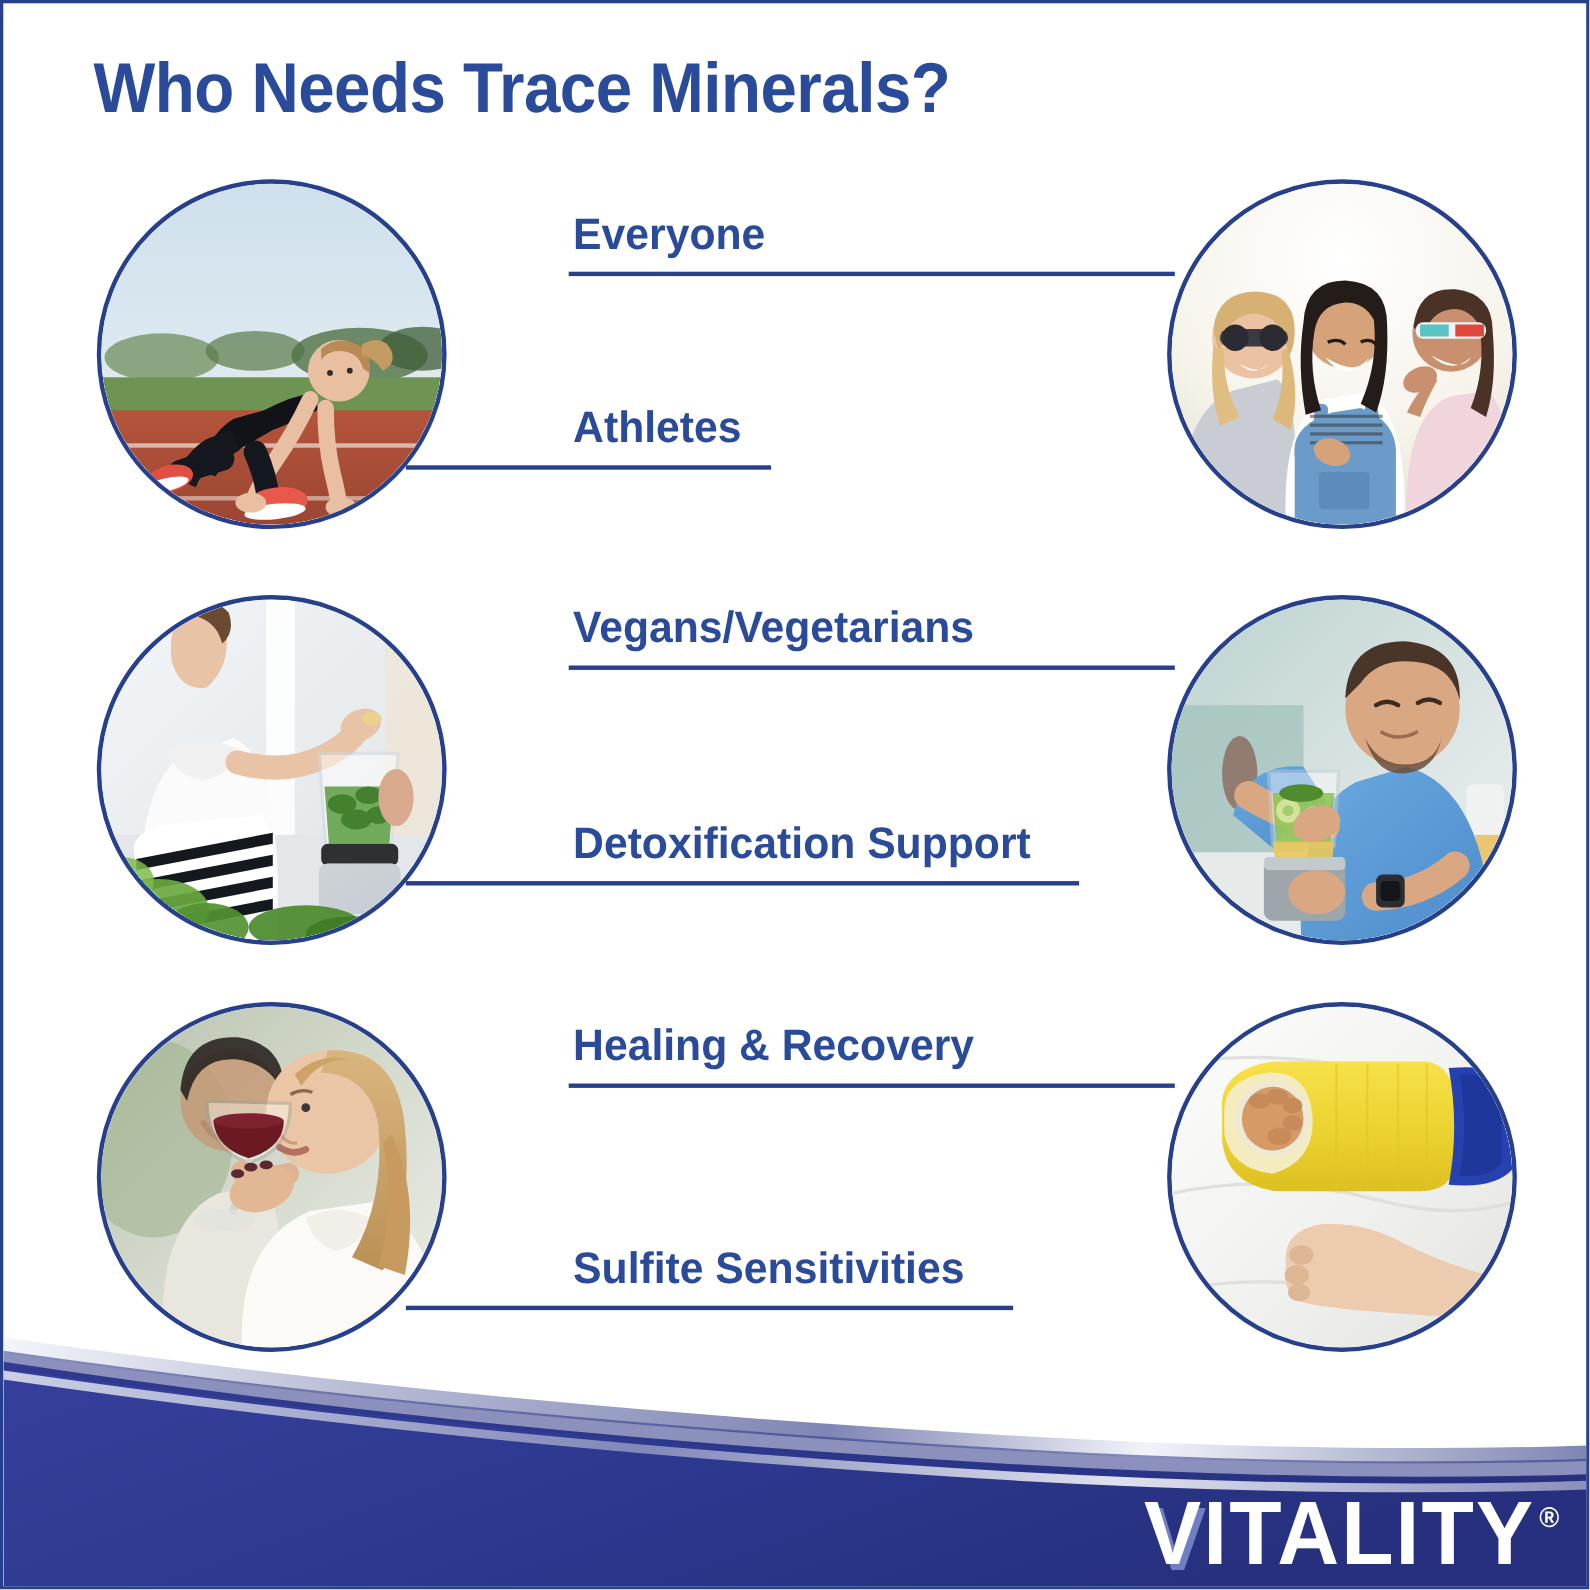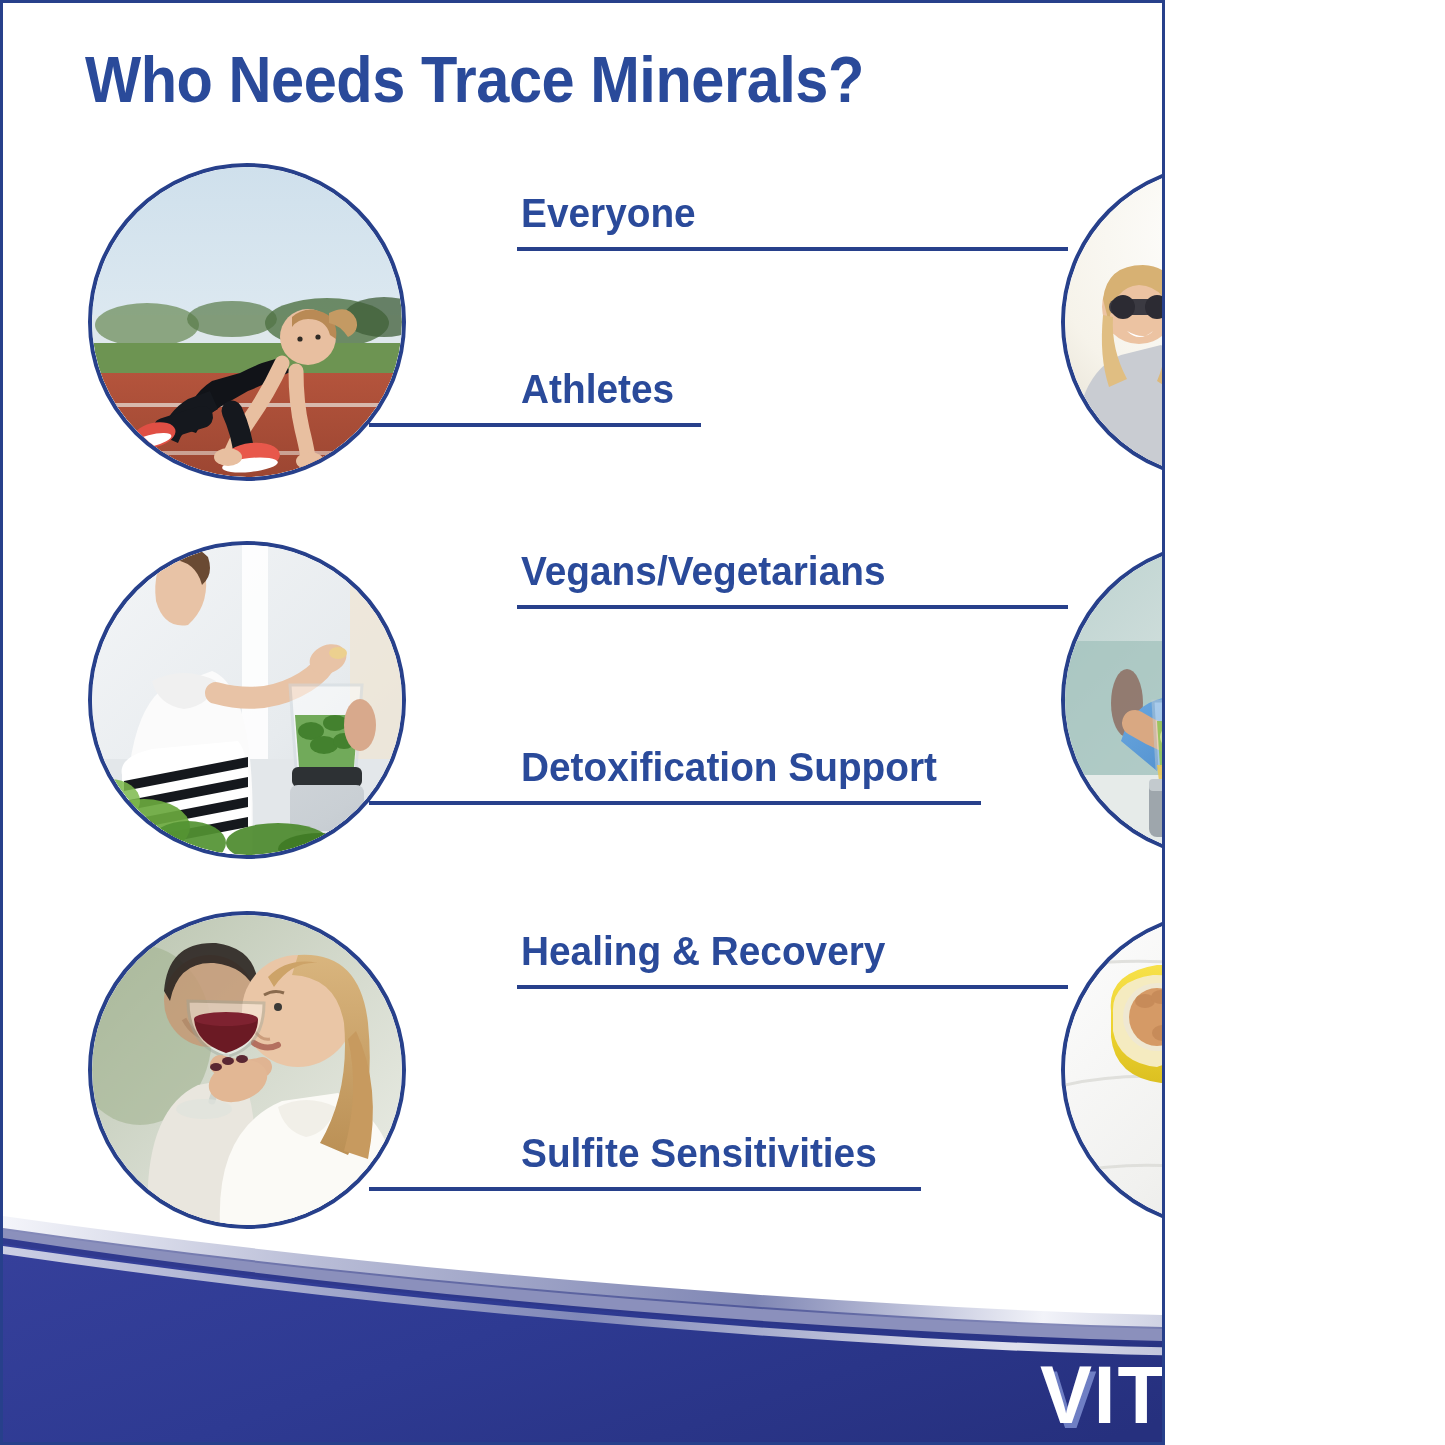--- a/index.html
+++ b/index.html
@@ -2,21 +2,21 @@
 <html><head>
 <meta charset="utf-8">
 <style>
   html,body{margin:0;padding:0;background:#ffffff;}
   body{
     width:1445px;height:1445px;overflow:hidden;
     font-family:"Liberation Sans", sans-serif;
     -webkit-font-smoothing:antialiased;
   }
   .page{
-    position:relative;width:1165px;height:1445px;
+    position:relative;width:1445px;height:1445px;
     background:#ffffff;
     box-sizing:border-box;
     border:3px solid #27408b;
     overflow:hidden;
   }
 
   
   .title{
     position:absolute;left:82px;top:44px;
     font-size:64px;line-height:1.05;

